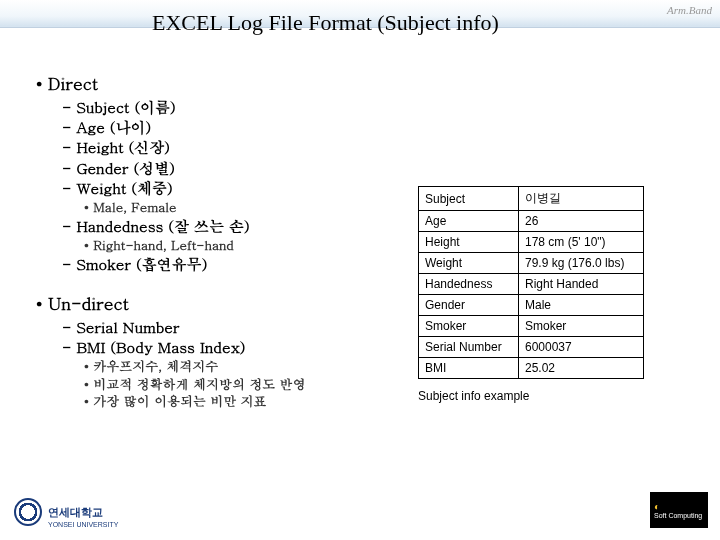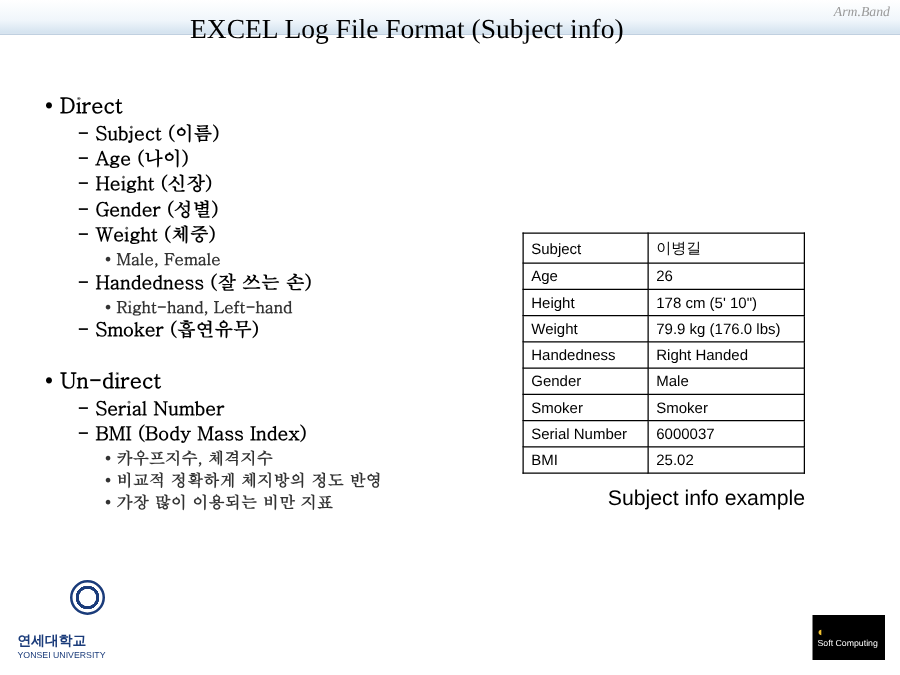--- a/index.html
+++ b/index.html
@@ -79,34 +79,33 @@
     }
     .info-table td {
       border: 1px solid #000;
       padding: 3px 6px;
       height: 20px;
     }
     .info-table td:first-child {
       width: 100px;
     }
     .caption {
-      text-align: right;
-      font-family: Arial, sans-serif;
-      font-size: 17px;
+      text-align: left;
+      font-family: Arial, sans-serif;
+      font-size: 12px;
       color: #000;
       margin-top: 10px;
     }
     .footer-left {
       position: absolute;
       left: 14px;
       bottom: 12px;
       display: flex;
-      align-items: flex-end;
+      align-items: flex-start;
       gap: 6px;
-      flex-direction: column;
     }
     .yonsei-logo {
       width: 28px;
       height: 28px;
       border: 2px solid #1a3b7a;
       border-radius: 50%;
       display: flex;
       align-items: center;
       justify-content: center;
       font-size: 8px;

